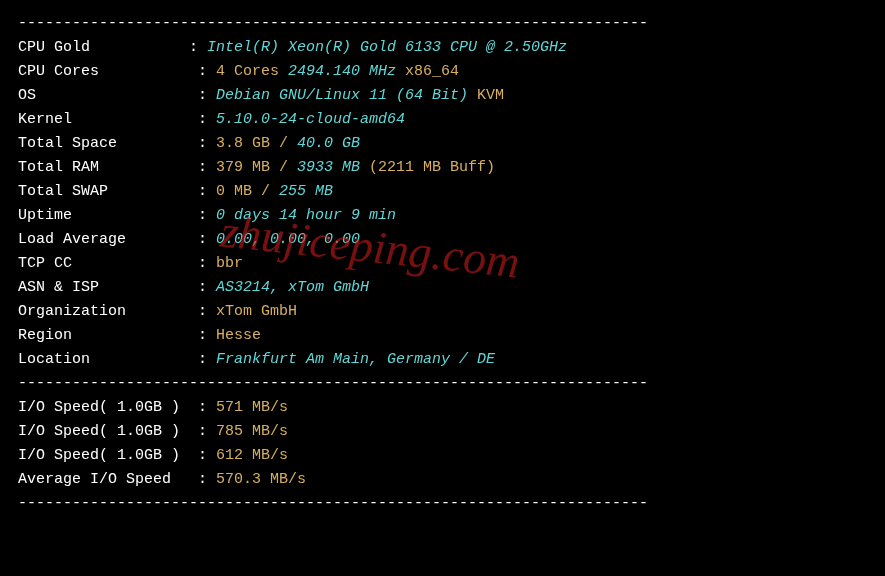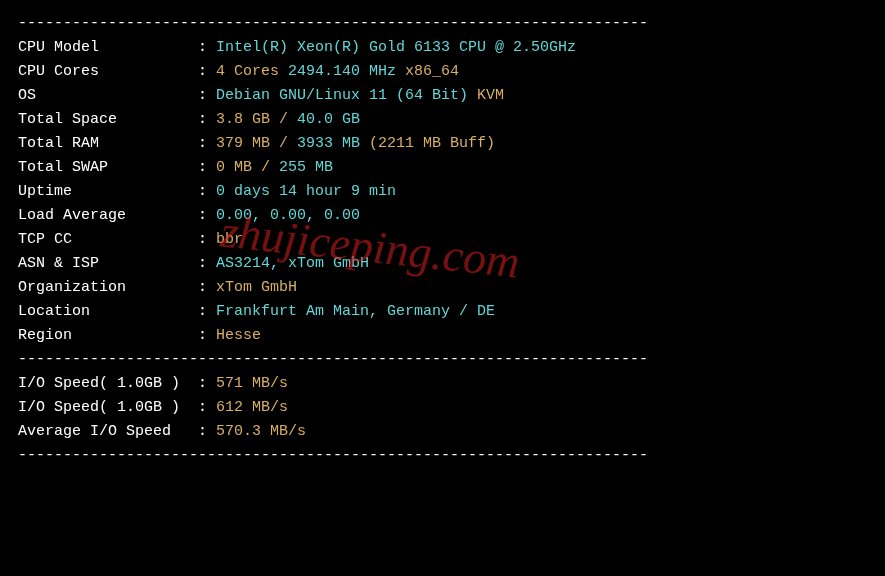--- a/index.html
+++ b/index.html
@@ -26,20 +26,21 @@
     }
     .row {
       white-space: pre;
       color: #fff;
     }
     .colon {
       color: #fff;
     }
     .cyan {
       color: #5fd7d7;
+      font-style: italic;
     }
     .yellow {
       color: #d7af5f;
     }
     .white {
       color: #fff;
     }
     .watermark {
       position: absolute;
       top: 210px;
@@ -53,36 +54,38 @@
       font-weight: normal;
       z-index: 10;
     }
   </style>
 </head>
 <body>
 
 <div>
   <div class="divider">----------------------------------------------------------------------</div>
   <div id="sys-block">
-      <div class="row"><span class="white">CPU Model           </span><span class="colon">: </span><span class="cyan">Intel(R) Xeon(R) Gold 6133 CPU @ 2.50GHz</span></div>
+      <div class="row"><span class="white">CPU Gold           </span><span class="colon">: </span><span class="cyan">Intel(R) Xeon(R) Gold 6133 CPU @ 2.50GHz</span></div>
       <div class="row"><span class="white">CPU Cores           </span><span class="colon">: </span><span class="yellow">4 Cores</span><span class="cyan"> 2494.140 MHz </span><span class="yellow">x86_64</span></div>
       <div class="row"><span class="white">OS                  </span><span class="colon">: </span><span class="cyan">Debian GNU/Linux 11 (64 Bit) </span><span class="yellow">KVM</span></div>
+      <div class="row"><span class="white">Kernel              </span><span class="colon">: </span><span class="cyan">5.10.0-24-cloud-amd64</span></div>
       <div class="row"><span class="white">Total Space         </span><span class="colon">: </span><span class="yellow">3.8 GB / </span><span class="cyan">40.0 GB</span></div>
       <div class="row"><span class="white">Total RAM           </span><span class="colon">: </span><span class="yellow">379 MB / </span><span class="cyan">3933 MB </span><span class="yellow">(2211 MB Buff)</span></div>
       <div class="row"><span class="white">Total SWAP          </span><span class="colon">: </span><span class="yellow">0 MB / </span><span class="cyan">255 MB</span></div>
       <div class="row"><span class="white">Uptime              </span><span class="colon">: </span><span class="cyan">0 days 14 hour 9 min</span></div>
       <div class="row"><span class="white">Load Average        </span><span class="colon">: </span><span class="cyan">0.00, 0.00, 0.00</span></div>
       <div class="row"><span class="white">TCP CC              </span><span class="colon">: </span><span class="yellow">bbr</span></div>
       <div class="row"><span class="white">ASN &amp; ISP           </span><span class="colon">: </span><span class="cyan">AS3214, xTom GmbH</span></div>
       <div class="row"><span class="white">Organization        </span><span class="colon">: </span><span class="yellow">xTom GmbH</span></div>
+      <div class="row"><span class="white">Region              </span><span class="colon">: </span><span class="yellow">Hesse</span></div>
       <div class="row"><span class="white">Location            </span><span class="colon">: </span><span class="cyan">Frankfurt Am Main, Germany / DE</span></div>
-      <div class="row"><span class="white">Region              </span><span class="colon">: </span><span class="yellow">Hesse</span></div>
     </div>
   <div class="divider">----------------------------------------------------------------------</div>
   <div id="io-block">
       <div class="row"><span class="white">I/O Speed( 1.0GB )  </span><span class="colon">: </span><span class="yellow">571 MB/s</span></div>
+      <div class="row"><span class="white">I/O Speed( 1.0GB )  </span><span class="colon">: </span><span class="yellow">785 MB/s</span></div>
       <div class="row"><span class="white">I/O Speed( 1.0GB )  </span><span class="colon">: </span><span class="yellow">612 MB/s</span></div>
       <div class="row"><span class="white">Average I/O Speed   </span><span class="colon">: </span><span class="yellow">570.3 MB/s</span></div>
     </div>
   <div class="divider">----------------------------------------------------------------------</div>
 </div>
 
 <div class="watermark">zhujiceping.com</div>
 
 </body></html>

